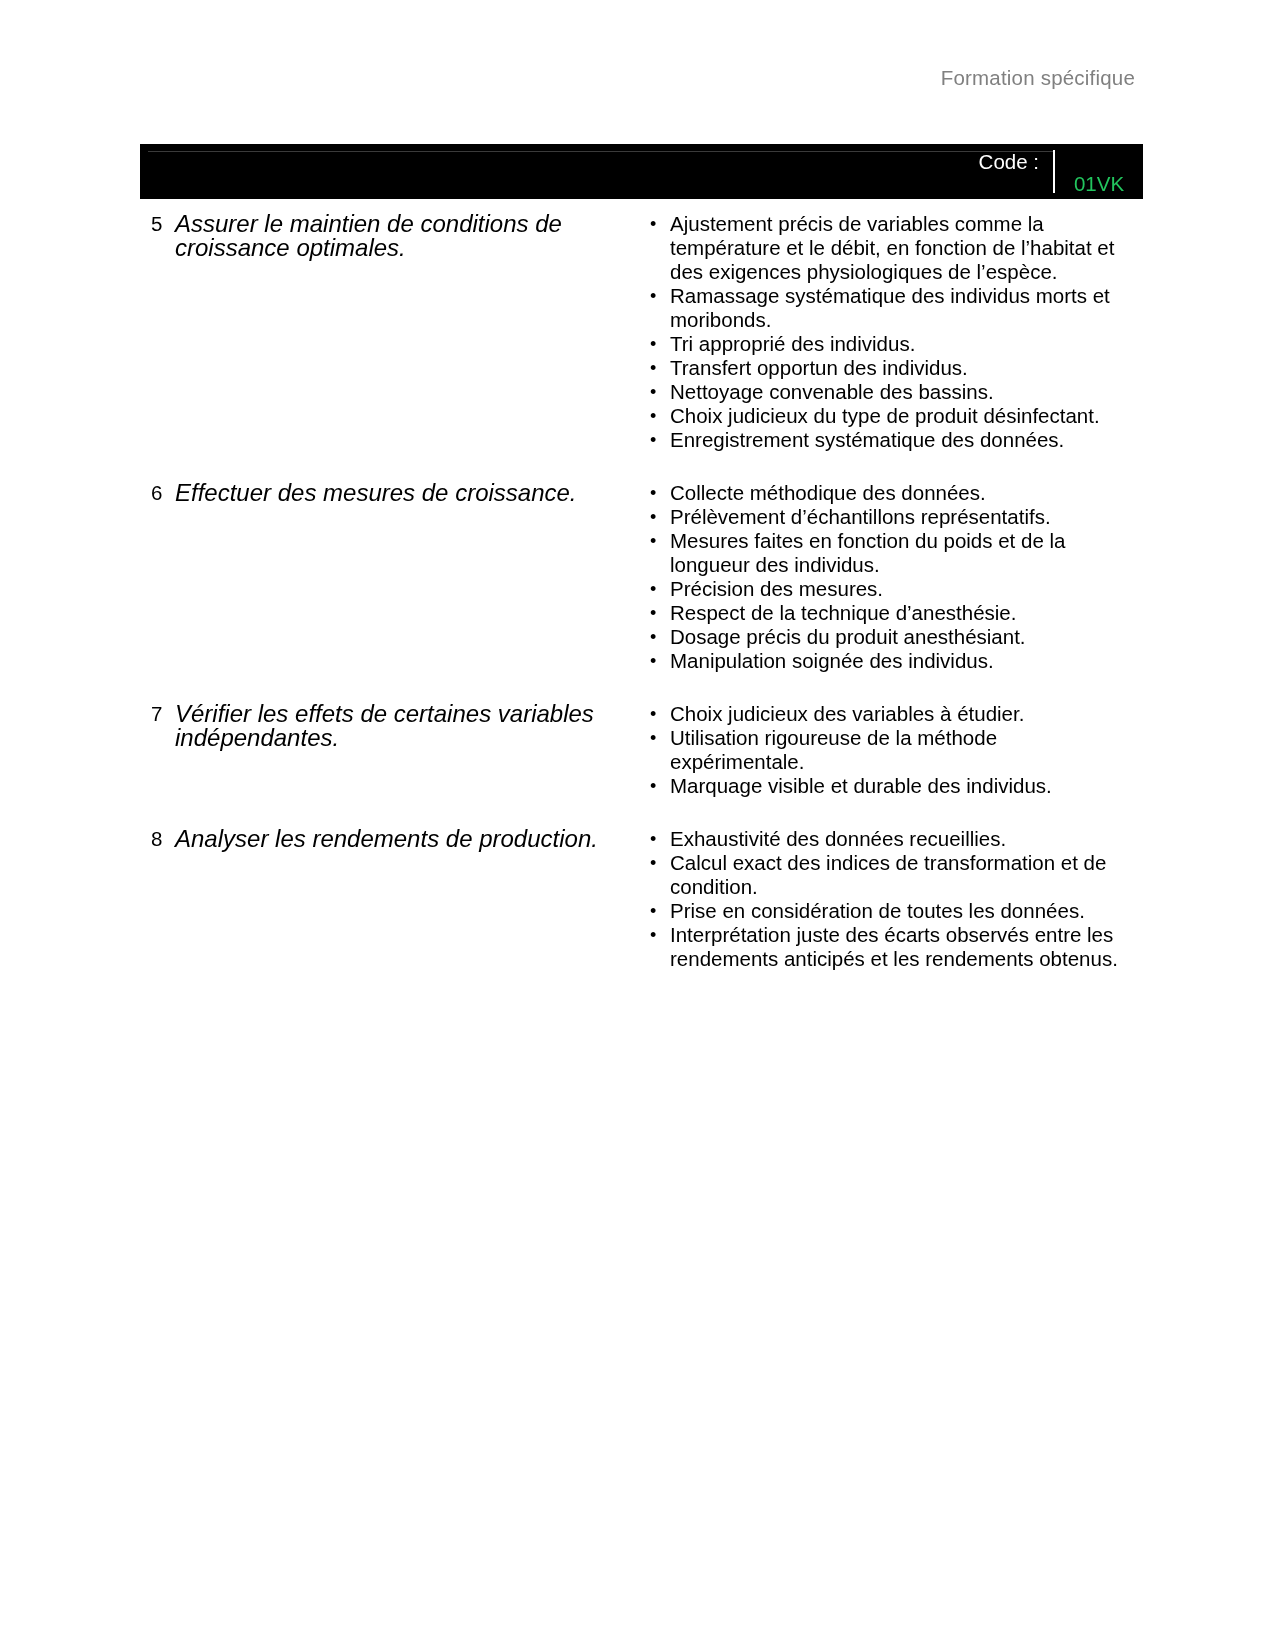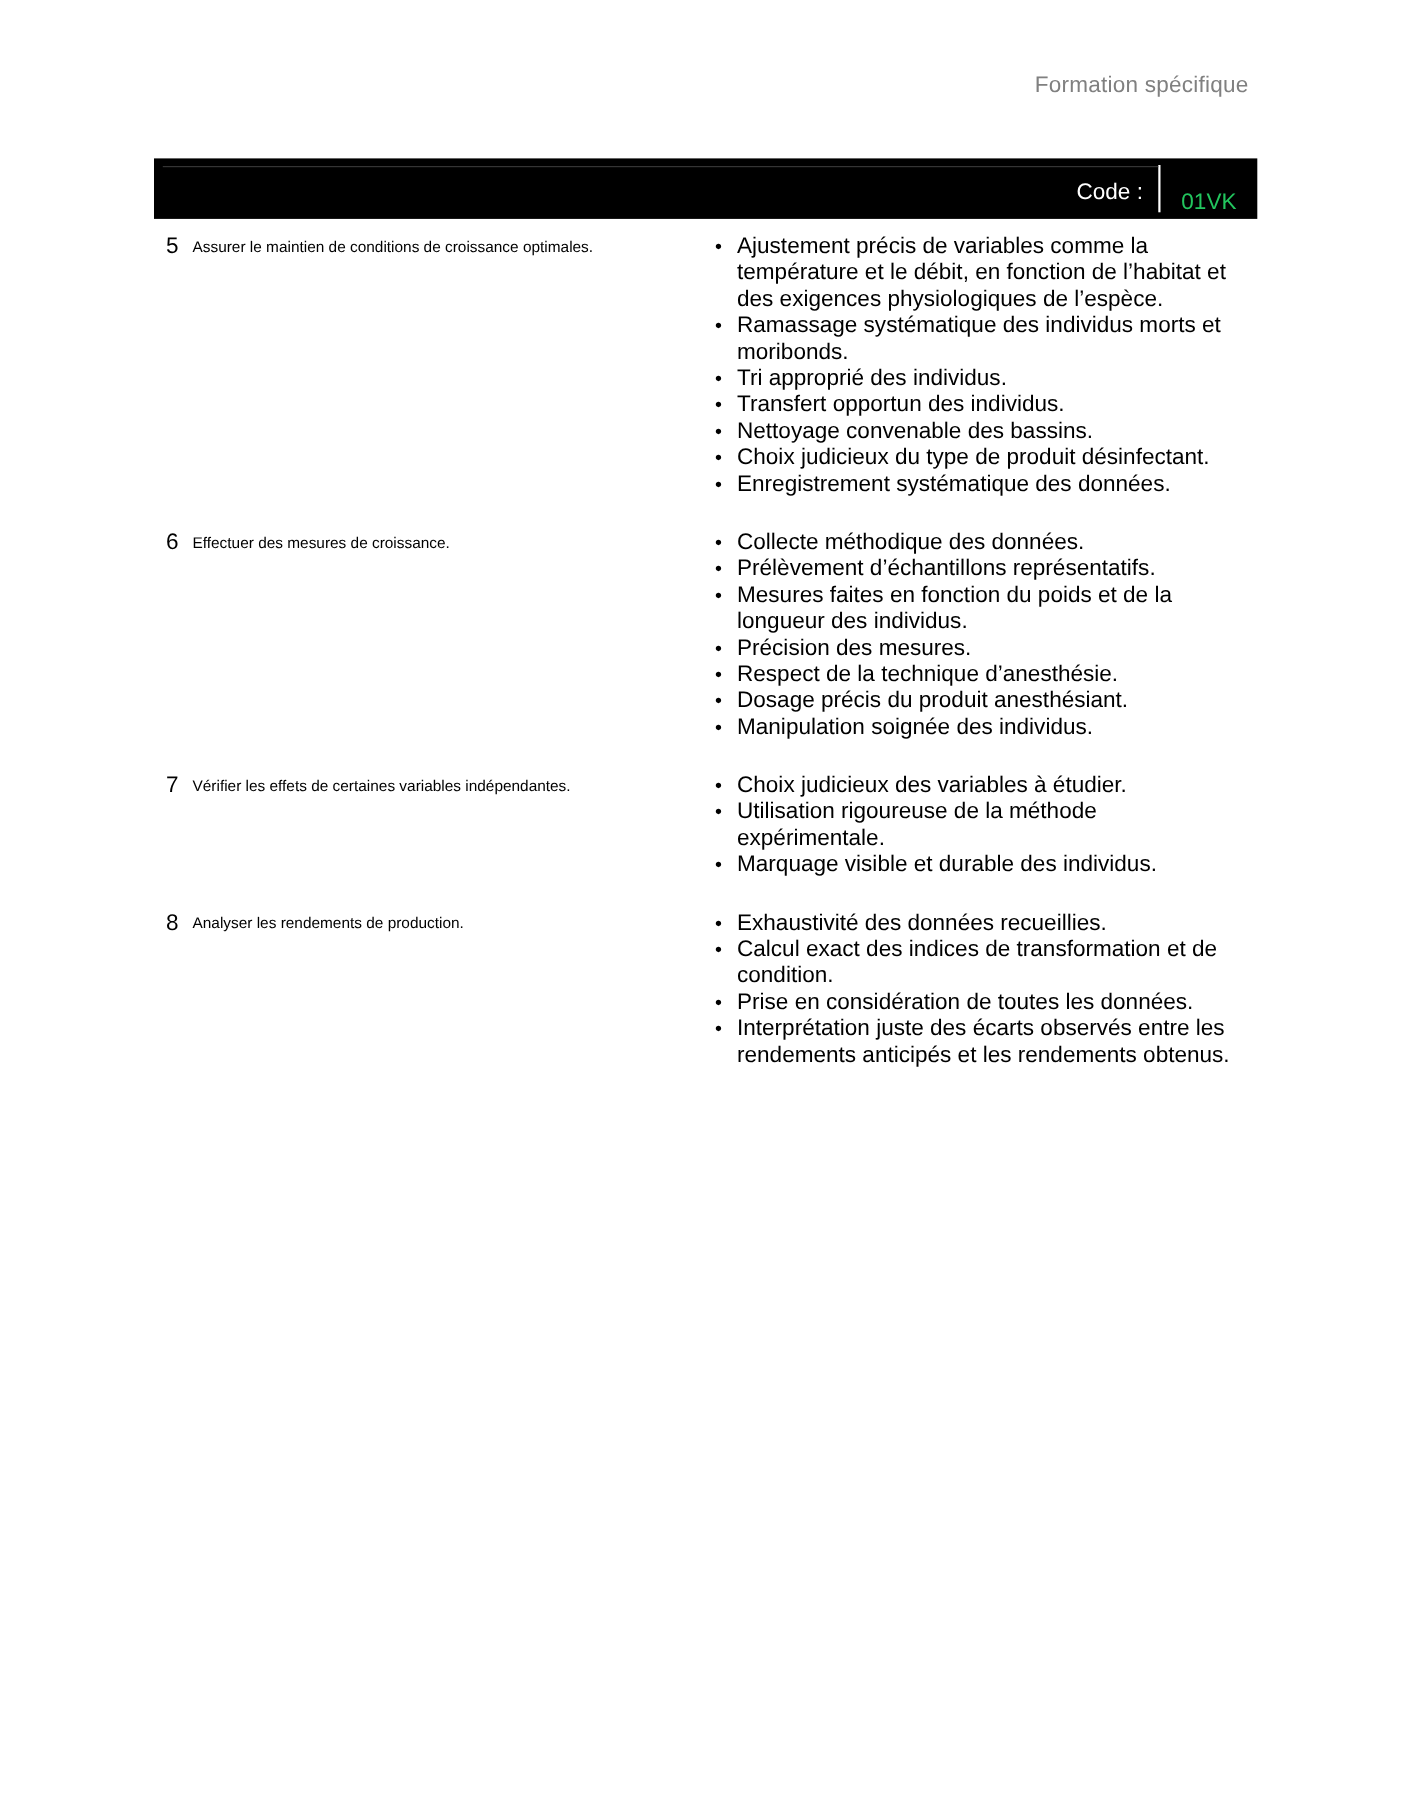--- a/index.html
+++ b/index.html
@@ -35,21 +35,20 @@
     width: 1003px;
     height: 55px;
     background: #000000;
     display: flex;
     align-items: stretch;
   }
   .code-bar .code-left {
     flex: 1 1 auto;
     position: relative;
     display: flex;
-    align-items: center;
     justify-content: flex-end;
   }
   .code-bar .code-left .rule {
     position: absolute;
     left: 8px;
     right: 0;
     top: 7px;
     height: 1px;
     background: #3a3a3a;
   }
@@ -89,24 +88,25 @@
     flex: 0 0 35px;
     font-size: 20.5px;
     line-height: 24px;
     text-align: left;
     padding-left: 11px;
     box-sizing: border-box;
   }
   .row .task {
     width: 445px;
     flex: 0 0 445px;
-    font-size: 14px;
+    font-size: 24px;
     line-height: 24px;
     padding-right: 10px;
     box-sizing: border-box;
+    font-style: italic;
   }
   .row .criteria {
     flex: 1 1 auto;
     padding-left: 8px;
     box-sizing: border-box;
   }
   ul.crit-list {
     margin: 0;
     padding: 0 0 0 22px;
     list-style: none;

